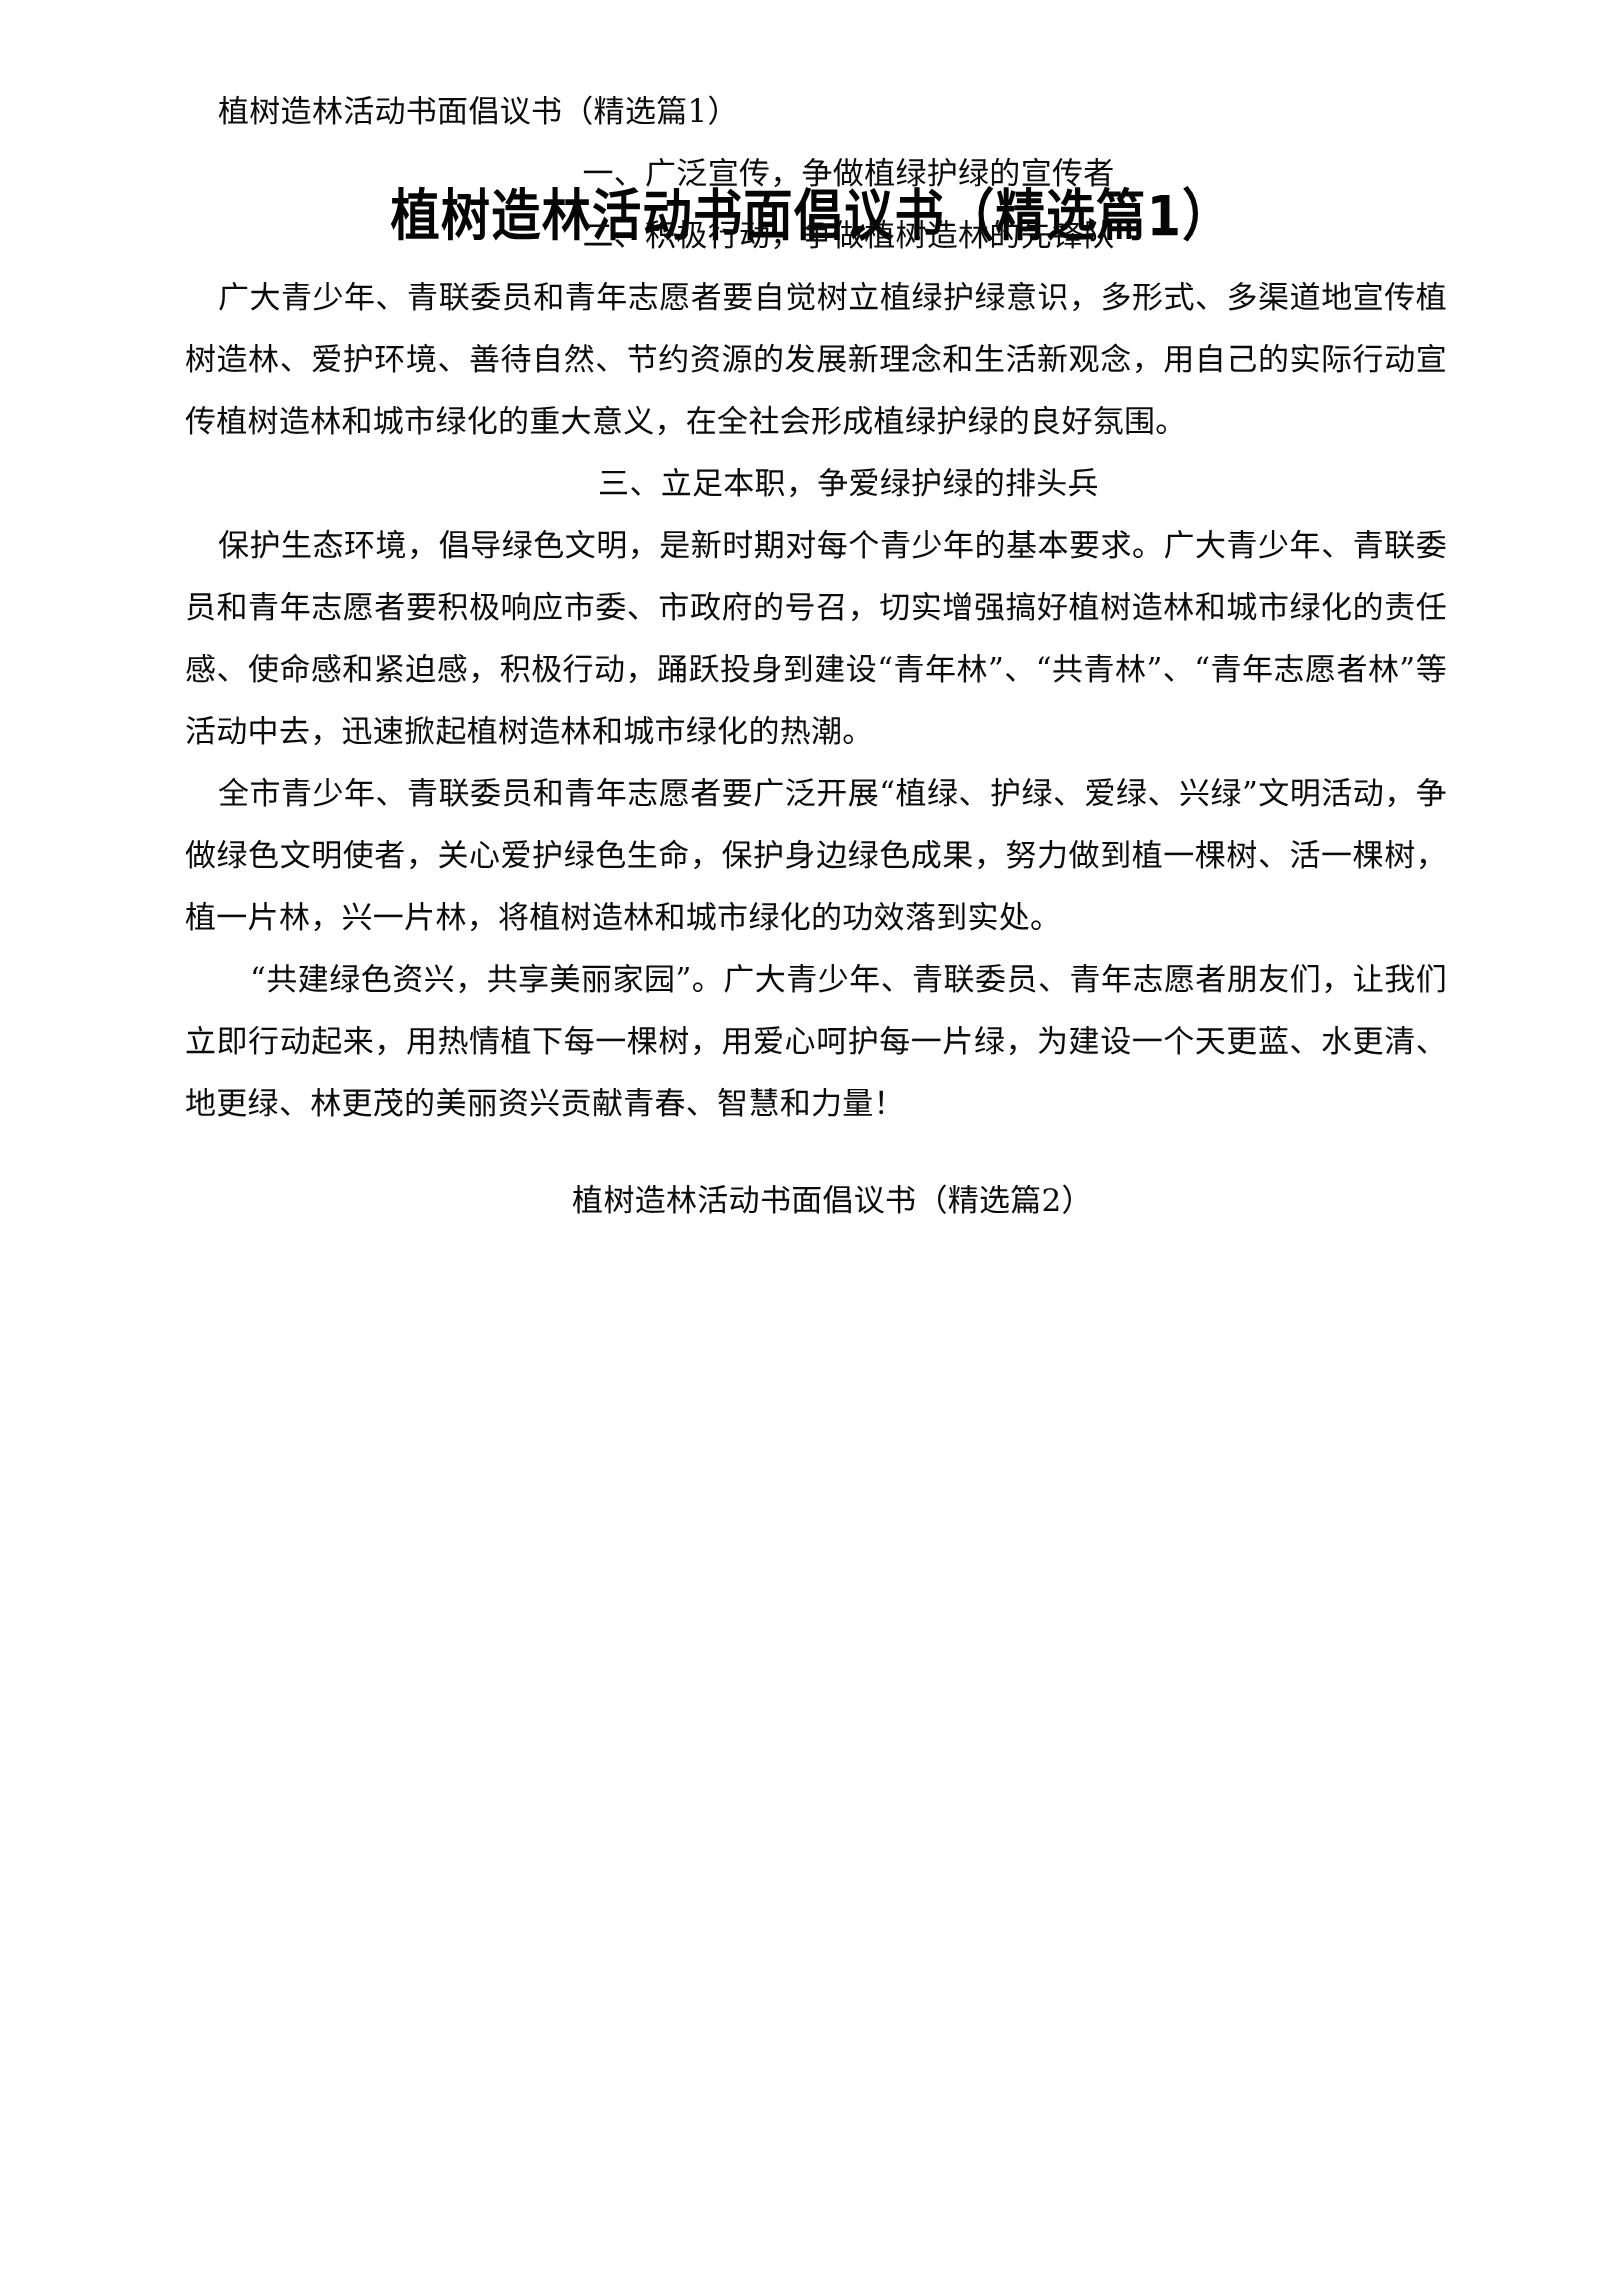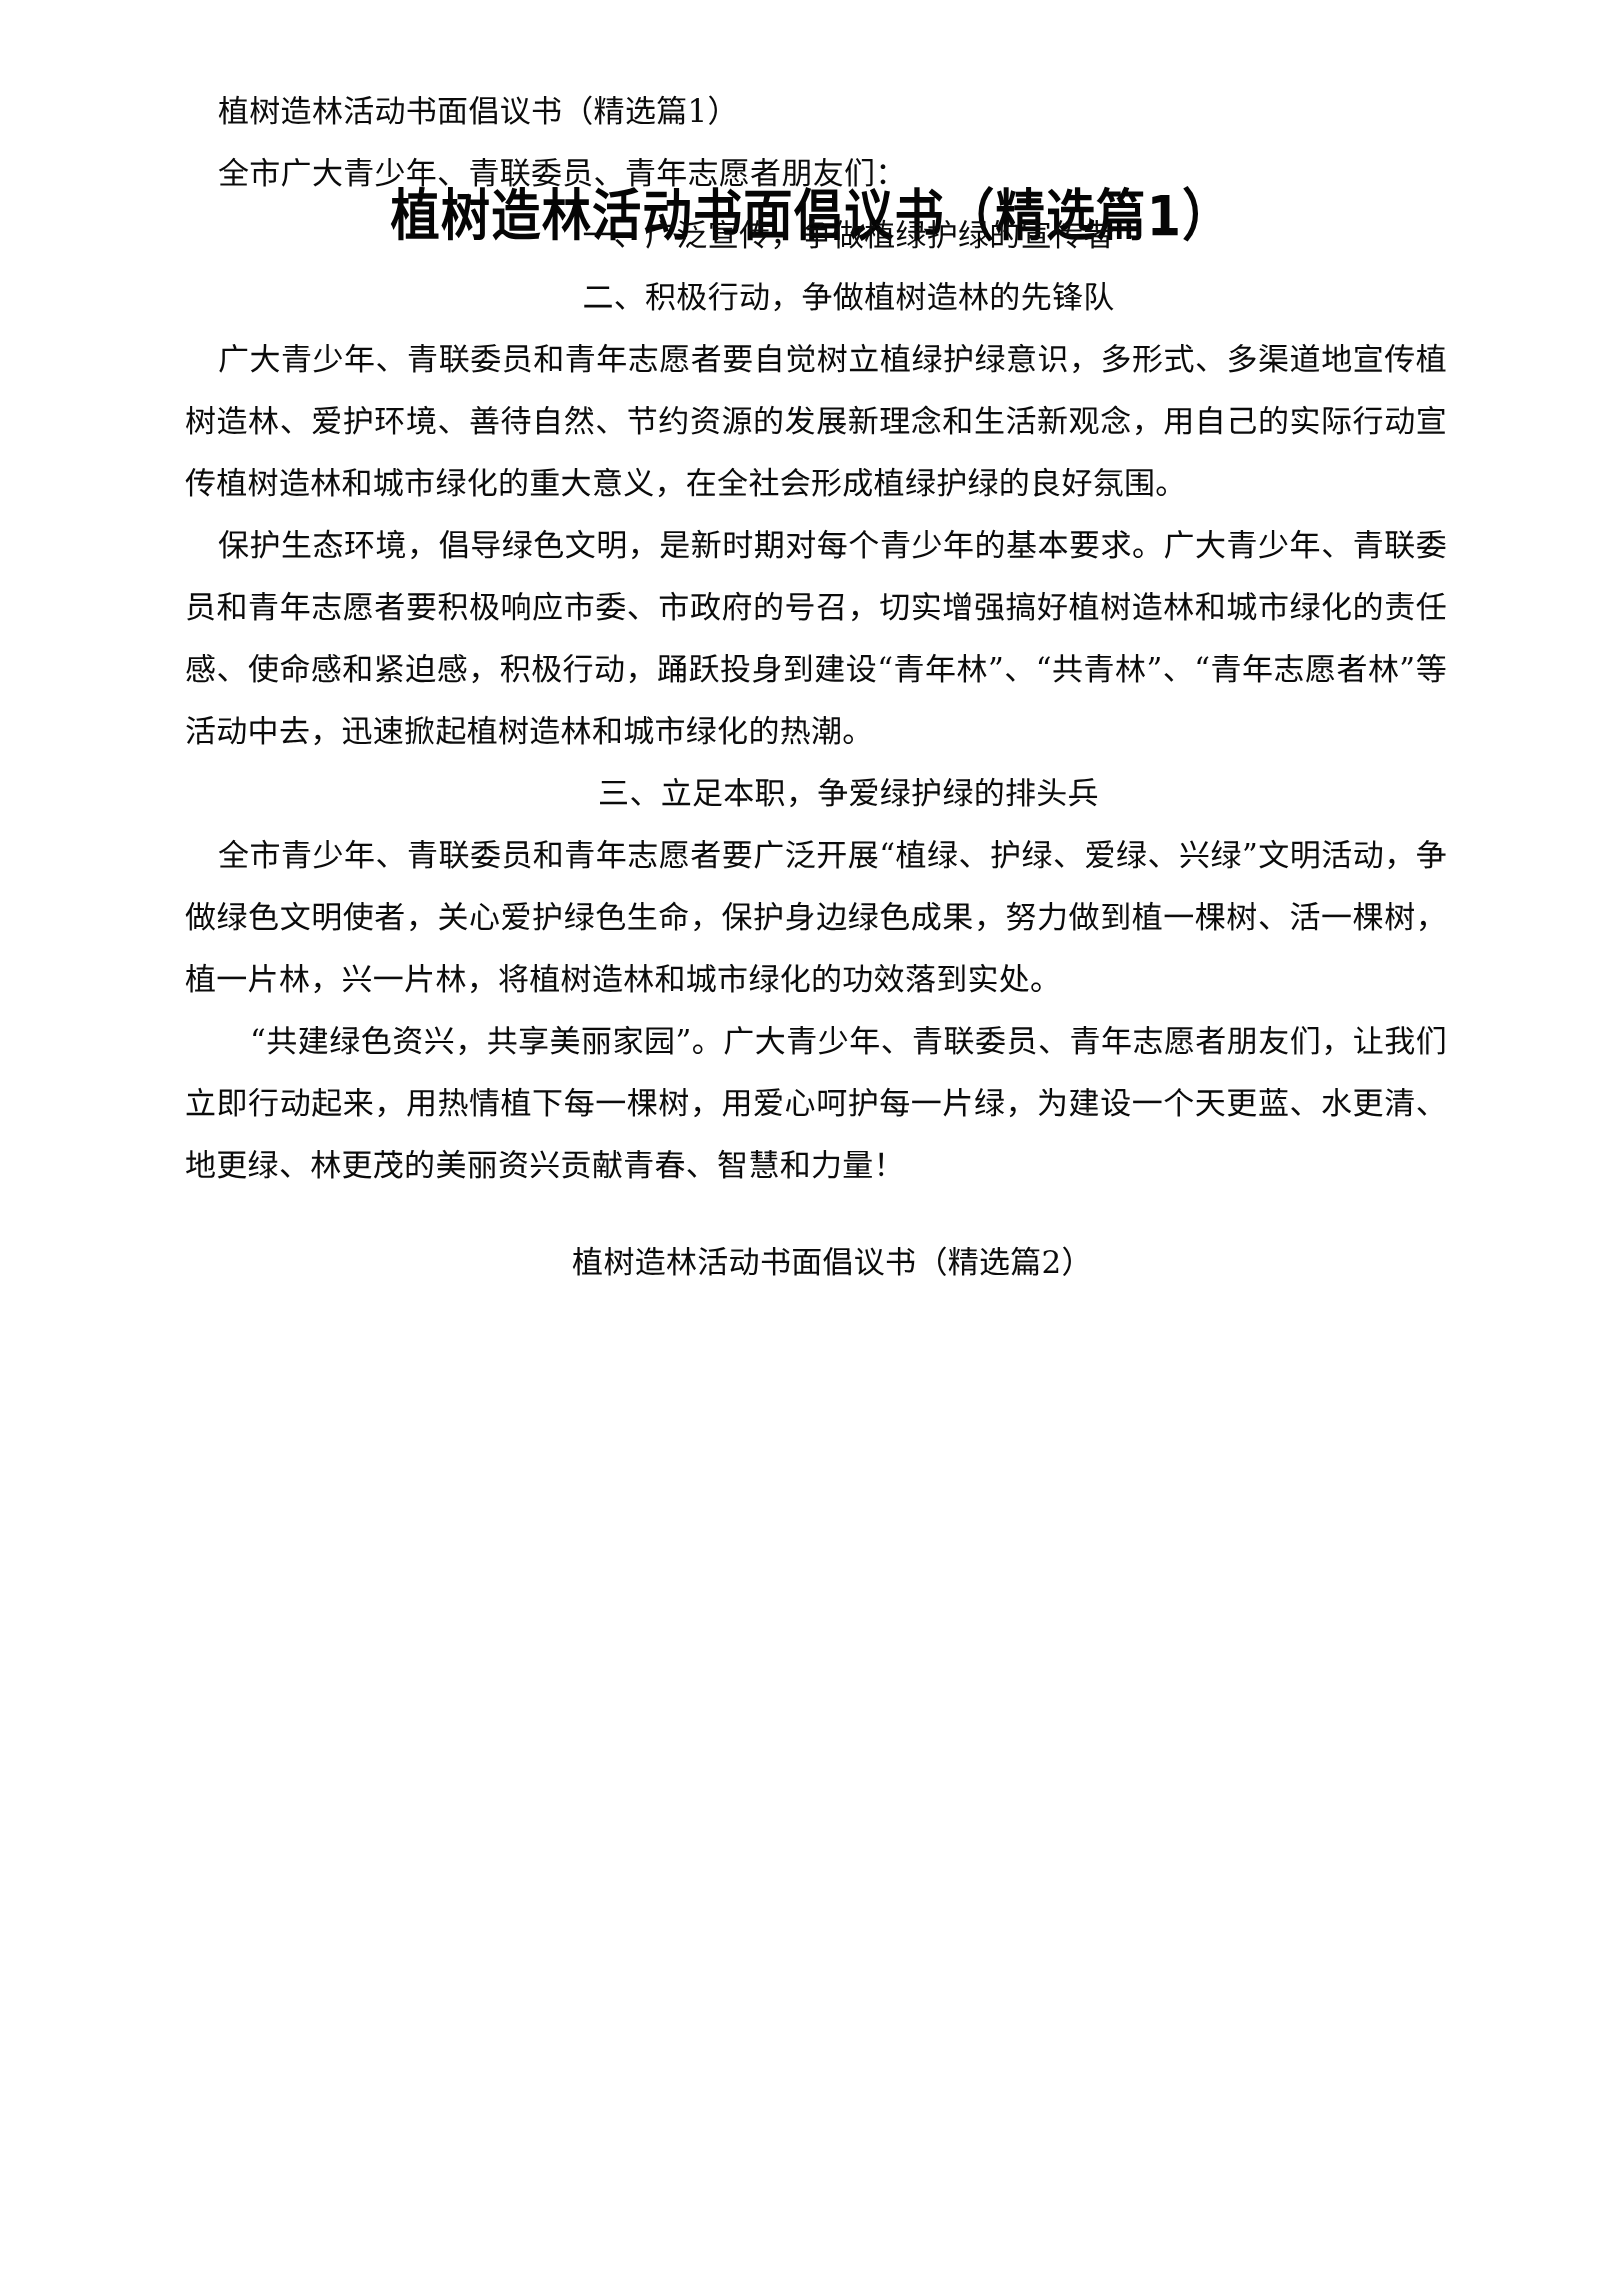--- a/index.html
+++ b/index.html
@@ -73,32 +73,31 @@
 <body>
 
 <div class="page">
   <h1 class="doc-title">植树造林活动书面倡议书（精选篇1）</h1>
 
   <div class="content">
     <div class="body-block">
 
       <p class="para indent1">植树造林活动书面倡议书（精选篇1）</p>
 
-      <p class="para indent1">全市广大青少年、青联委员、青年志愿者朋友们：</p>
 
 
       <p class="para indent2 nowrapline">一、广泛宣传，争做植绿护绿的宣传者</p>
 
       <p class="para indent2 nowrapline">二、积极行动，争做植树造林的先锋队</p>
 
       <p class="para indent1">广大青少年、青联委员和青年志愿者要自觉树立植绿护绿意识，多形式、多渠道地宣传植树造林、爱护环境、善待自然、节约资源的发展新理念和生活新观念，用自己的实际行动宣传植树造林和城市绿化的重大意义，在全社会形成植绿护绿的良好氛围。</p>
 
+      <p class="para indent2 nowrapline">三、立足本职，争爱绿护绿的排头兵</p>
+
       <p class="para indent1">保护生态环境，倡导绿色文明，是新时期对每个青少年的基本要求。广大青少年、青联委员和青年志愿者要积极响应市委、市政府的号召，切实增强搞好植树造林和城市绿化的责任感、使命感和紧迫感，积极行动，踊跃投身到建设“青年林”、“共青林”、“青年志愿者林”等活动中去，迅速掀起植树造林和城市绿化的热潮。</p>
-
-      <p class="para indent2 nowrapline">三、立足本职，争爱绿护绿的排头兵</p>
 
       <p class="para indent1">全市青少年、青联委员和青年志愿者要广泛开展“植绿、护绿、爱绿、兴绿”文明活动，争做绿色文明使者，关心爱护绿色生命，保护身边绿色成果，努力做到植一棵树、活一棵树，植一片林，兴一片林，将植树造林和城市绿化的功效落到实处。</p>
 
       <p class="para indent2">“共建绿色资兴，共享美丽家园”。广大青少年、青联委员、青年志愿者朋友们，让我们立即行动起来，用热情植下每一棵树，用爱心呵护每一片绿，为建设一个天更蓝、水更清、地更绿、林更茂的美丽资兴贡献青春、智慧和力量！</p>
 
       <div class="tail-gap"></div>
 
       <p class="para indent1 nowrapline">植树造林活动书面倡议书（精选篇2）</p>
 
     </div>

